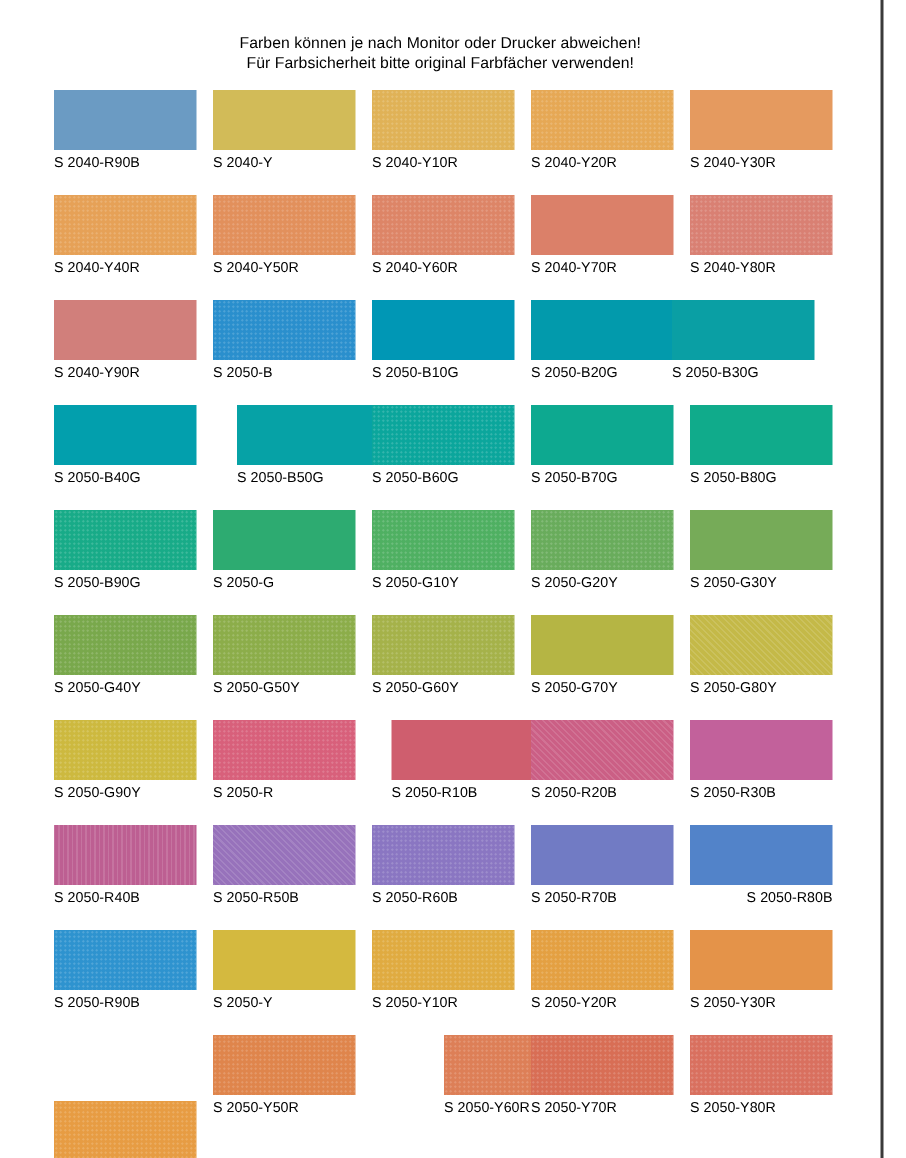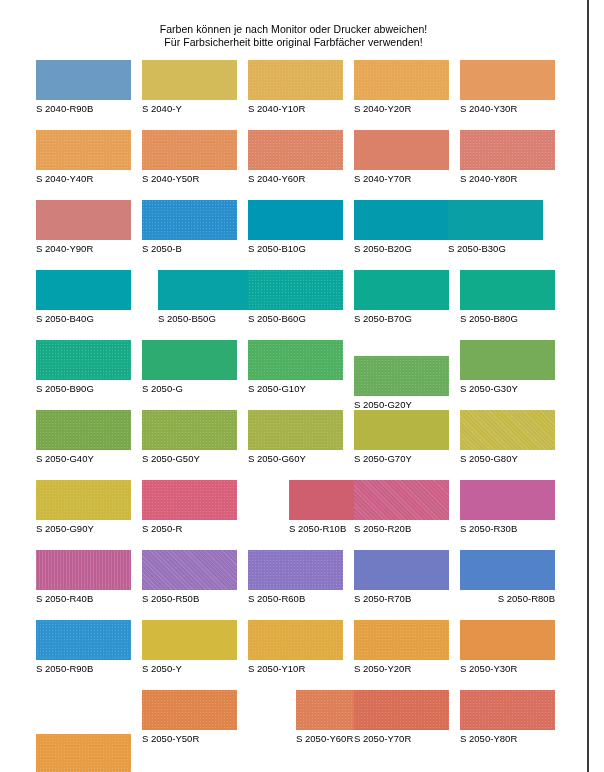--- a/index.html
+++ b/index.html
@@ -224,21 +224,21 @@
             <div class="tex" style=""></div>
           </div>
           <div class="label">S 2050-G</div>
         </div>
         <div class="cell" style="left: 212px;">
           <div class="swatch" style="background: rgb(79, 176, 98);">
             <div class="tex" style="background-image:radial-gradient(rgba(255,255,255,0.18) 0.7px, transparent 0.8px);background-size:3px 3px;"></div>
           </div>
           <div class="label">S  2050-G10Y</div>
         </div>
-        <div class="cell" style="left: 318px; margin-top: 16px;">
+        <div class="cell" style="left: 318px;">
           <div class="swatch" style="background: rgb(105, 172, 92);">
             <div class="tex" style="background-image:radial-gradient(rgba(255,255,255,0.18) 0.7px, transparent 0.8px);background-size:3px 3px;"></div>
           </div>
           <div class="label">S  2050-G20Y</div>
         </div>
         <div class="cell" style="left: 424px;">
           <div class="swatch" style="background: rgb(118, 171, 88);">
             <div class="tex" style=""></div>
           </div>
           <div class="label">S  2050-G30Y</div>
@@ -282,21 +282,21 @@
             <div class="tex" style="background-image:radial-gradient(rgba(255,255,255,0.18) 0.7px, transparent 0.8px);background-size:3px 3px;"></div>
           </div>
           <div class="label">S 2050-G90Y</div>
         </div>
         <div class="cell" style="left: 106px;">
           <div class="swatch" style="background: rgb(216, 96, 123);">
             <div class="tex" style="background-image:radial-gradient(rgba(255,255,255,0.18) 0.7px, transparent 0.8px);background-size:3px 3px;"></div>
           </div>
           <div class="label">S 2050-R</div>
         </div>
-        <div class="cell" style="left: 228px; padding-left: 25px;">
+        <div class="cell" style="left: 200px; padding-left: 25px;">
           <div class="swatch" style="background: rgb(207, 94, 110);">
             <div class="tex" style=""></div>
           </div>
           <div class="label">S 2050-R10B</div>
         </div>
         <div class="cell" style="left: 318px;">
           <div class="swatch" style="background: rgb(203, 95, 133);">
             <div class="tex" style="background-image:repeating-linear-gradient(45deg,rgba(255,255,255,0.12) 0 1px,transparent 1px 3px);"></div>
           </div>
           <div class="label">S 2050-R20B</div>

